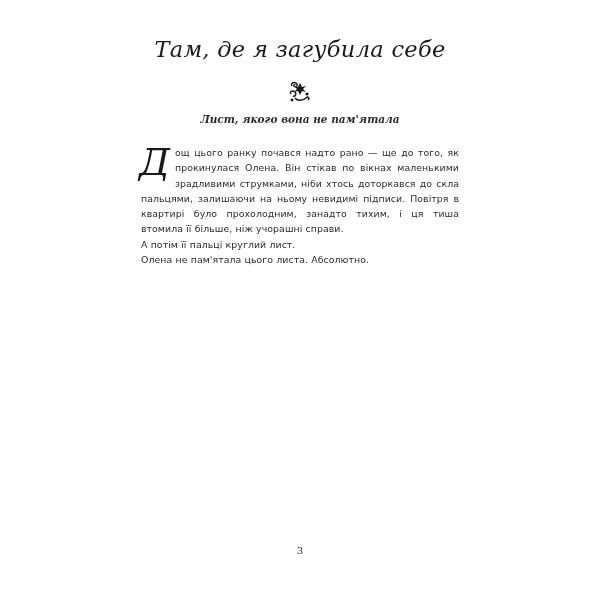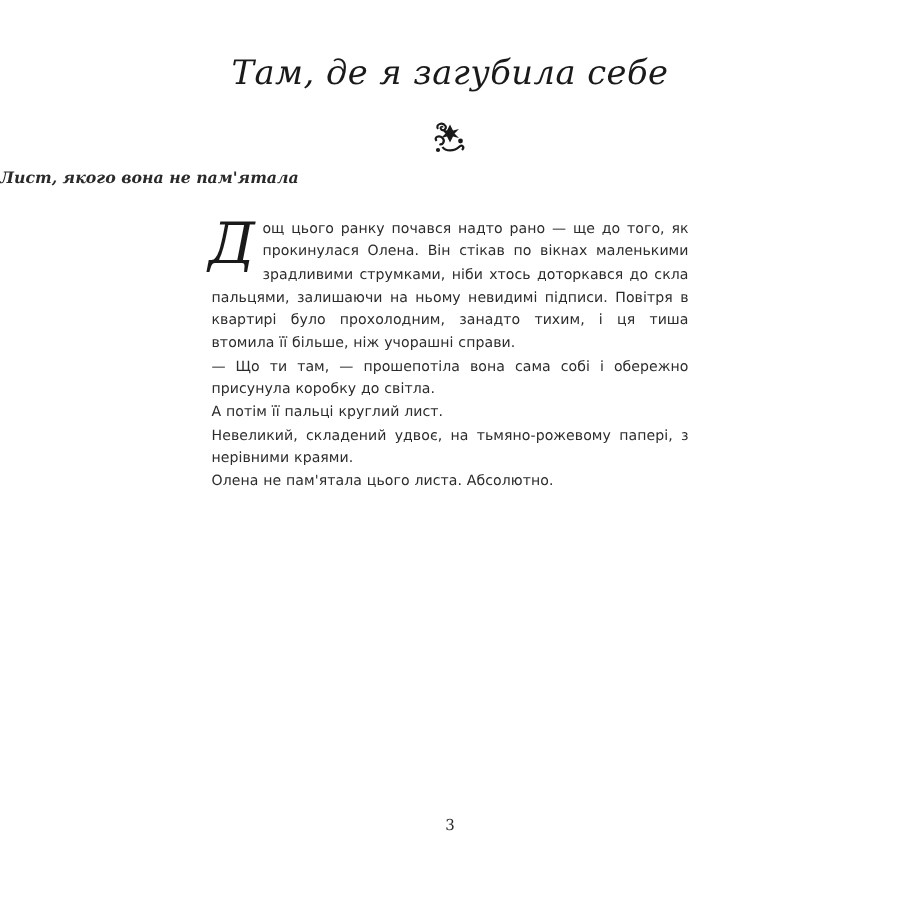--- a/index.html
+++ b/index.html
@@ -35,21 +35,21 @@
   }
   .ornament {
     position: absolute;
     left: 286px; top: 80px;
     width: 28px; height: 24px;
   }
   .subtitle {
     position: absolute;
     left: 0; width: 600px;
     top: 113px;
-    text-align: left;
+    text-align: center;
     font-family: "DejaVu Serif", serif;
     font-style: italic;
     font-size: 10.5px;
     color: #2a2a2a;
     margin: 0;
   }
   .body-text {
     position: absolute;
     left: 141px;
     top: 145px;
@@ -101,21 +101,19 @@
       <path d="M9 18 C11 21, 17 21, 20 18 C22 16, 24 18, 22 20" stroke="#1a1a1a" stroke-width="1.5" fill="none"></path>
       <circle cx="21" cy="14" r="1.6"></circle>
       <circle cx="6" cy="20" r="1.4"></circle>
     </g>
   </svg>
 
   <h2 class="subtitle">Лист, якого вона не пам'ятала</h2>
 
   <div class="body-text">
     <p><span class="dropcap">Д</span><span>ощ цього ранку почався надто рано — ще до того, як прокинулася Олена. Він стікав по вікнах маленькими зрадливими струмками, ніби хтось доторкався до скла пальцями, залишаючи на ньому невидимі підписи. Повітря в квартирі було прохолодним, занадто тихим, і ця тиша втомила її більше, ніж учорашні справи.</span></p>
-    <p>— Що ти там, — прошепотіла вона сама собі і обережно присунула коробку до світла.</p>
     <p>А потім її пальці круглий лист.</p>
-    <p>Невеликий, складений удвоє, на тьмяно-рожевому папері, з нерівними краями.</p>
     <p>Олена не пам'ятала цього листа. Абсолютно.</p>
   </div>
 
   <div class="page-number">3</div>
 
 </div>
 
 </body></html>

